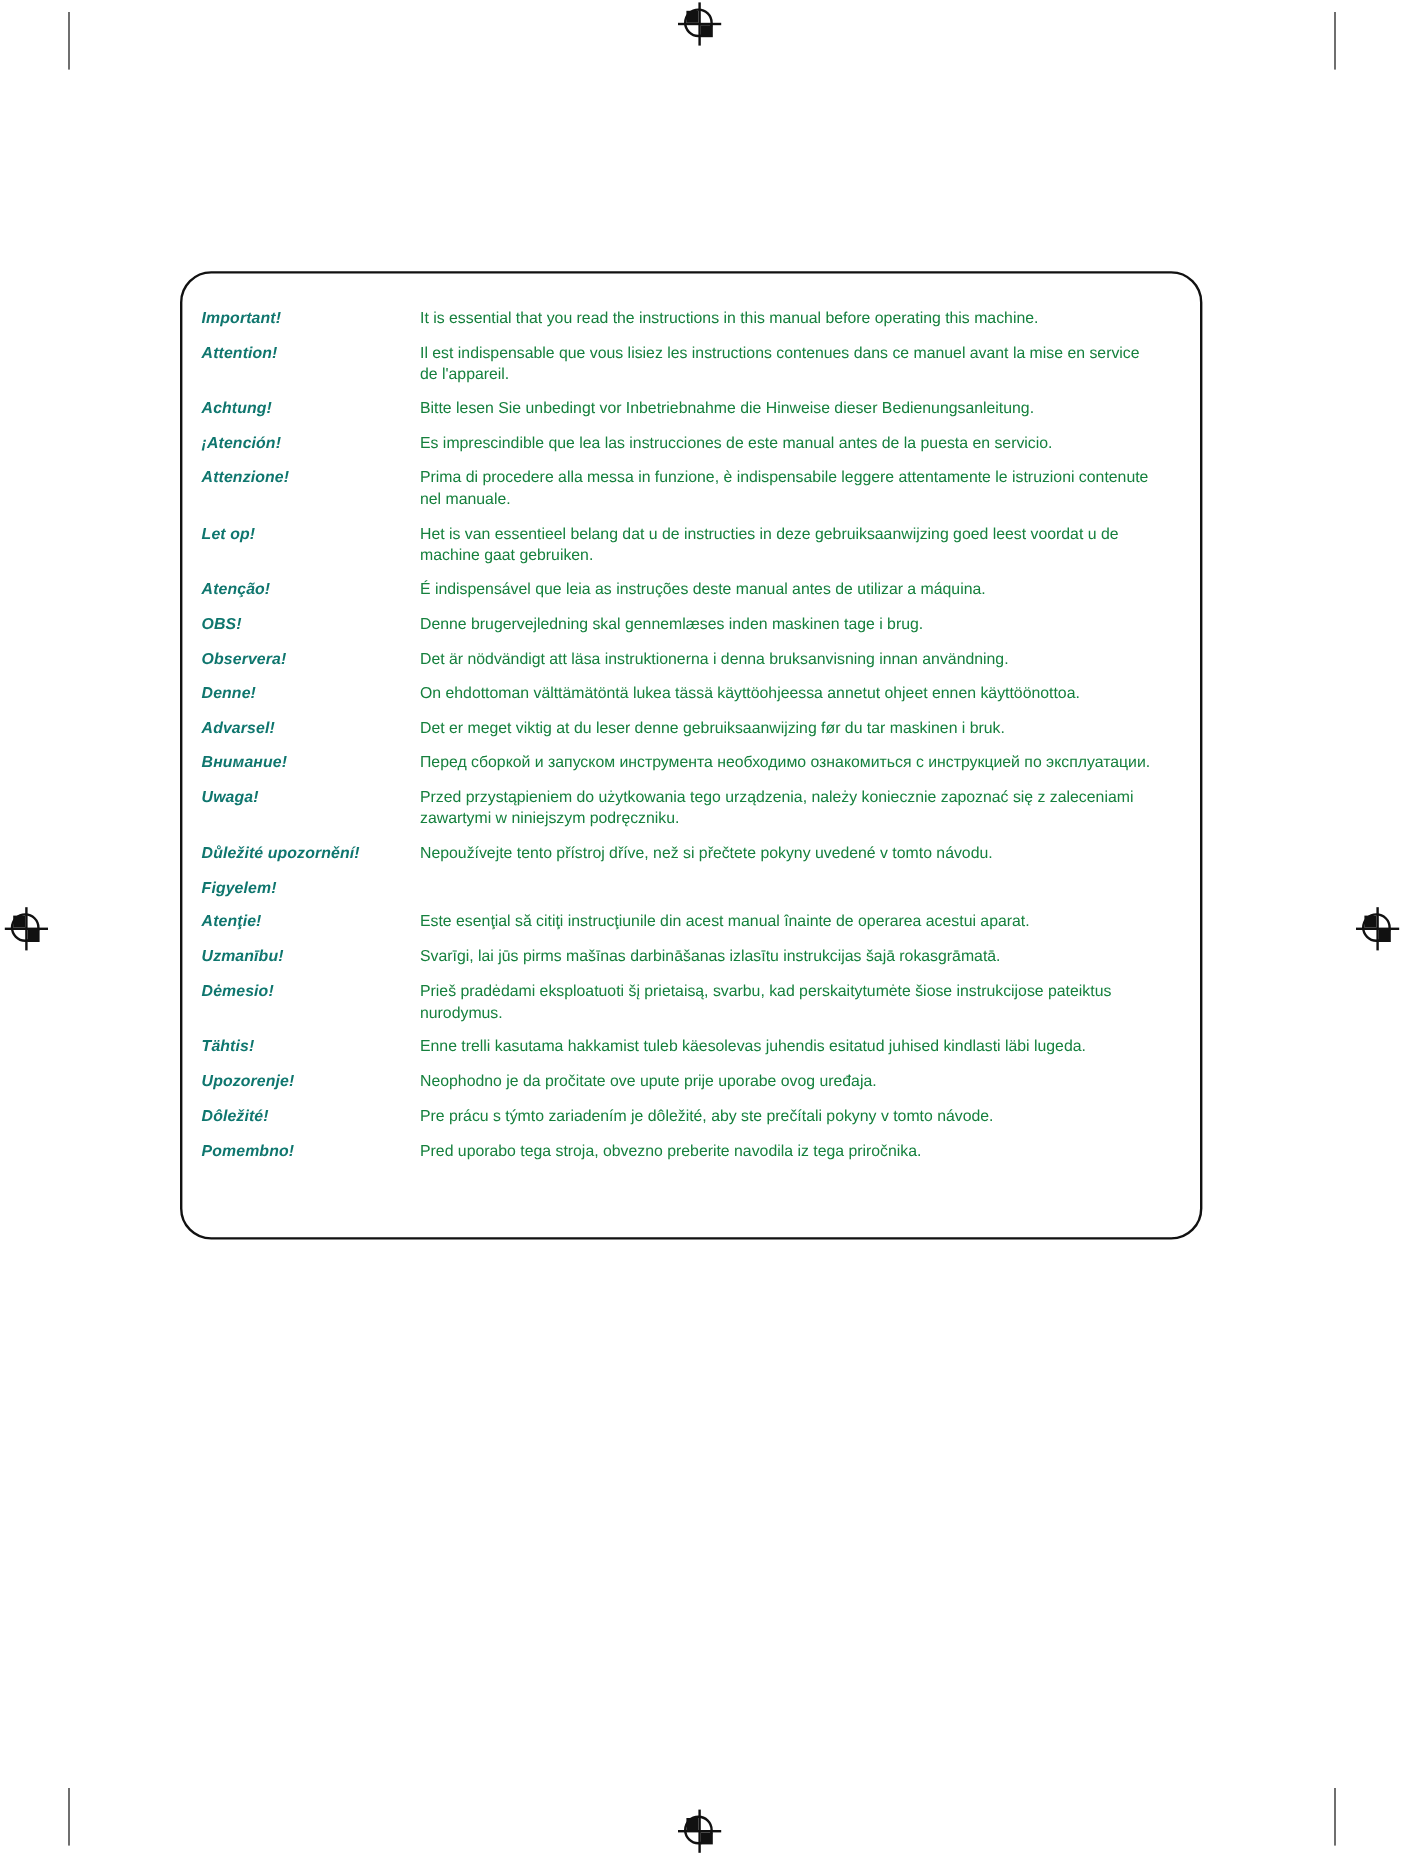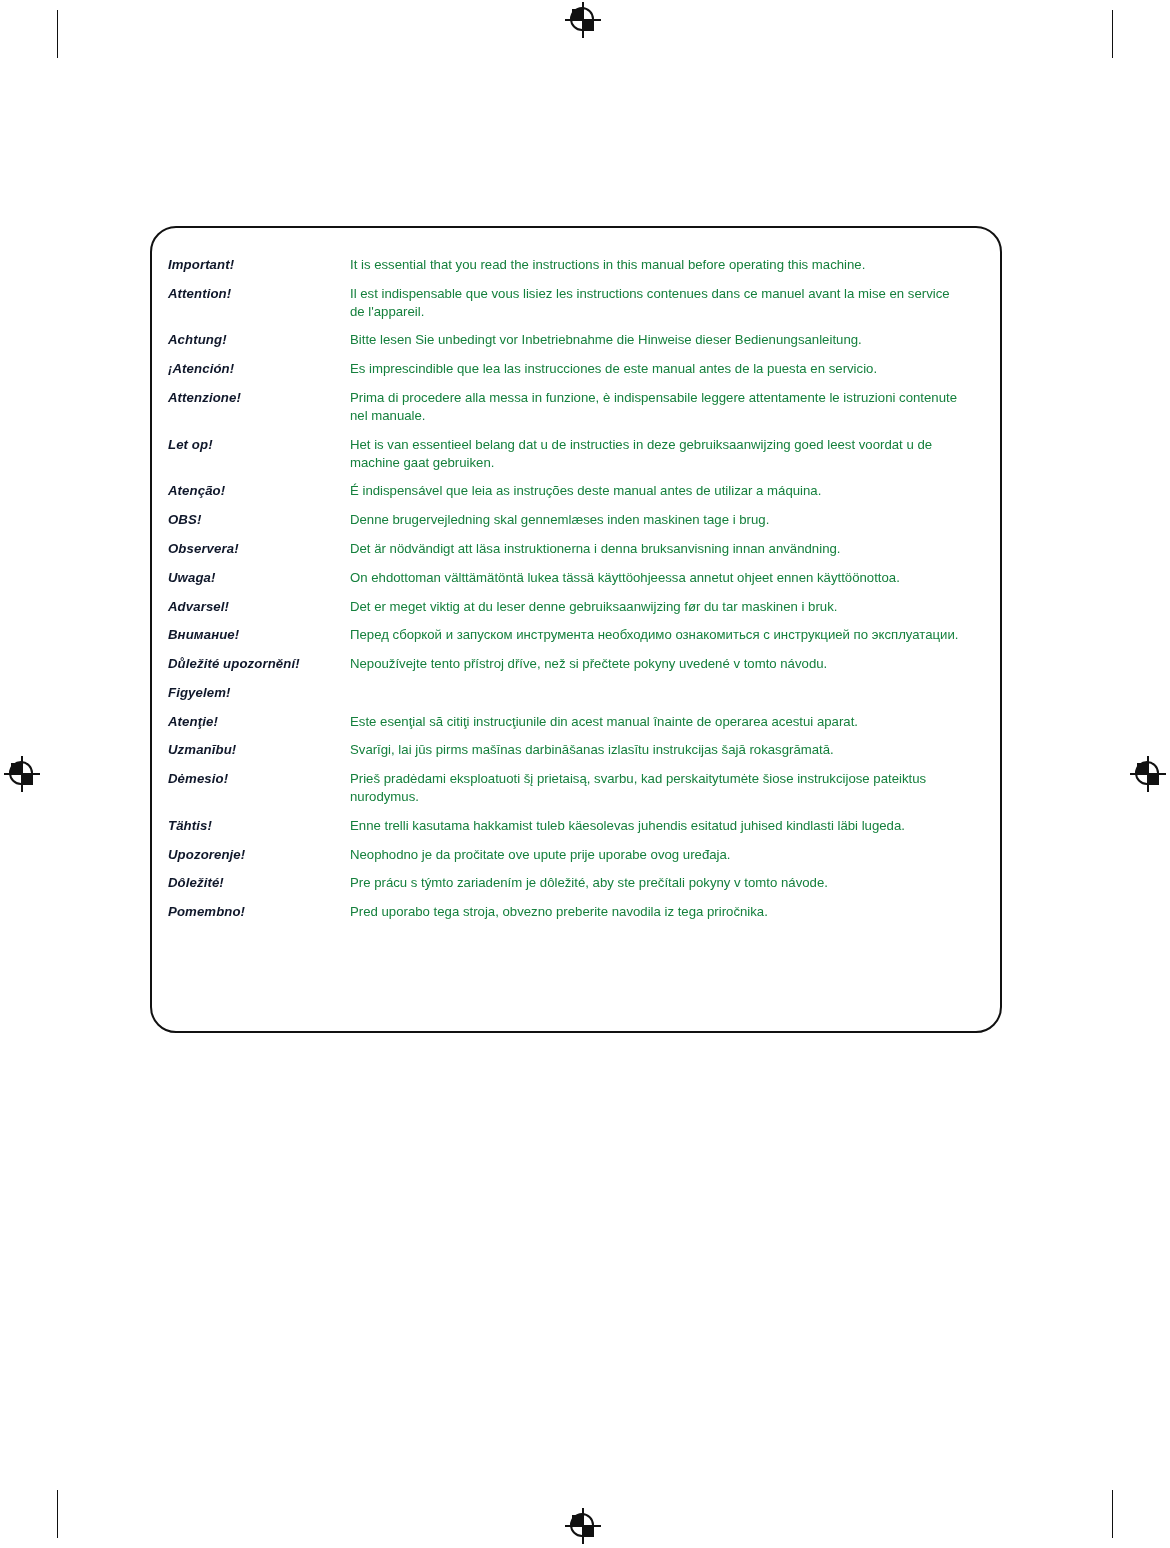--- a/index.html
+++ b/index.html
@@ -91,21 +91,21 @@
     margin-bottom: 11px;
   }
 
   .lang {
     flex: 0 0 182px;
     font-weight: bold;
     font-style: italic;
     font-size: 13.2px;
     line-height: 1.33;
     letter-spacing: 0.1px;
-    color: #0f172a;
+    color: #0f766e;
   }
 
   .text {
     flex: 1 1 auto;
     font-size: 13.2px;
     line-height: 1.35;
     color: #15803d;
     white-space: pre-line;
   }
 
@@ -183,30 +183,35 @@
       </div>
       <div class="row">
         <div class="lang">OBS!</div>
         <div class="text">Denne brugervejledning skal gennemlæses inden maskinen tage i brug.</div>
       </div>
       <div class="row">
         <div class="lang">Observera!</div>
         <div class="text">Det är nödvändigt att läsa instruktionerna i denna bruksanvisning innan användning.</div>
       </div>
       <div class="row">
-        <div class="lang">Uwaga!</div>
+        <div class="lang">Denne!</div>
         <div class="text">On ehdottoman välttämätöntä lukea tässä käyttöohjeessa annetut ohjeet ennen käyttöönottoa.</div>
       </div>
       <div class="row">
         <div class="lang">Advarsel!</div>
         <div class="text">Det er meget viktig at du leser denne gebruiksaanwijzing før du tar maskinen i bruk.</div>
       </div>
       <div class="row">
         <div class="lang">Внимание!</div>
         <div class="text">Перед сборкой и запуском инструмента необходимо ознакомиться с инструкцией по эксплуатации.</div>
+      </div>
+      <div class="row">
+        <div class="lang">Uwaga!</div>
+        <div class="text">Przed przystąpieniem do użytkowania tego urządzenia, należy koniecznie zapoznać się z zaleceniami
+ zawartymi w niniejszym podręczniku.</div>
       </div>
       <div class="row">
         <div class="lang">Důležité upozornění!</div>
         <div class="text">Nepoužívejte tento přístroj dříve, než si přečtete pokyny uvedené v tomto návodu.</div>
       </div>
       <div class="row">
         <div class="lang">Figyelem!</div>
       </div>
       <div class="row">
         <div class="lang">Atenţie!</div>

